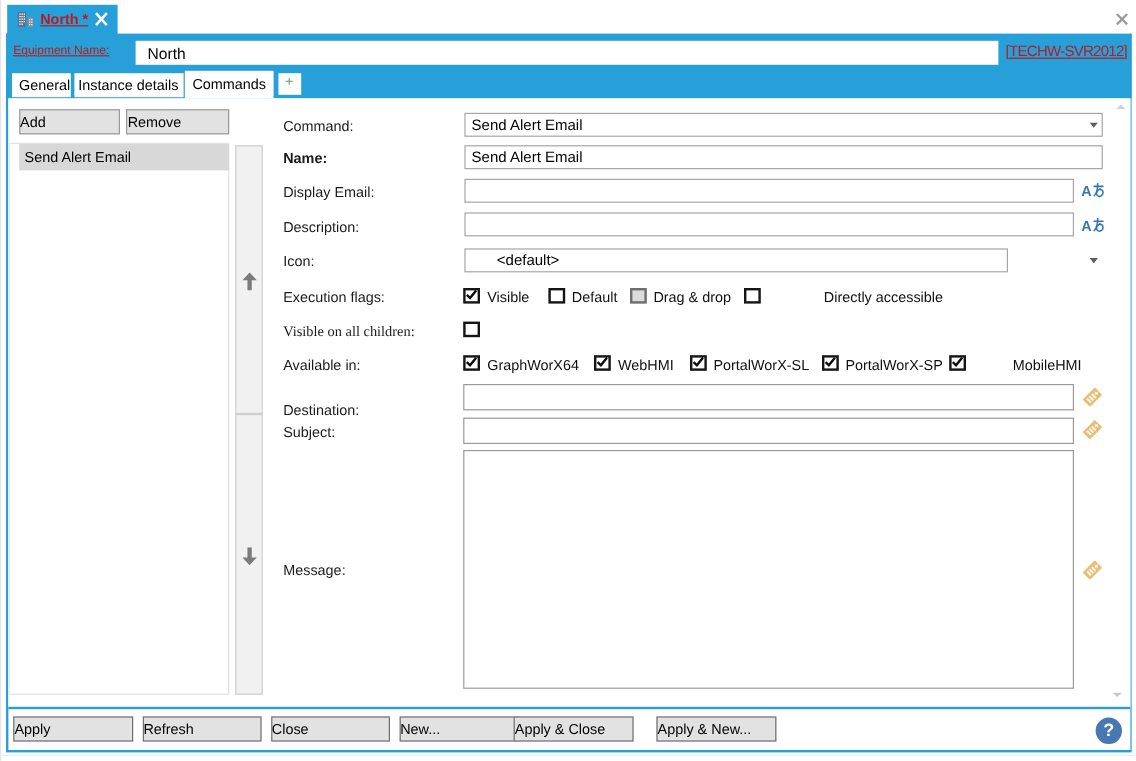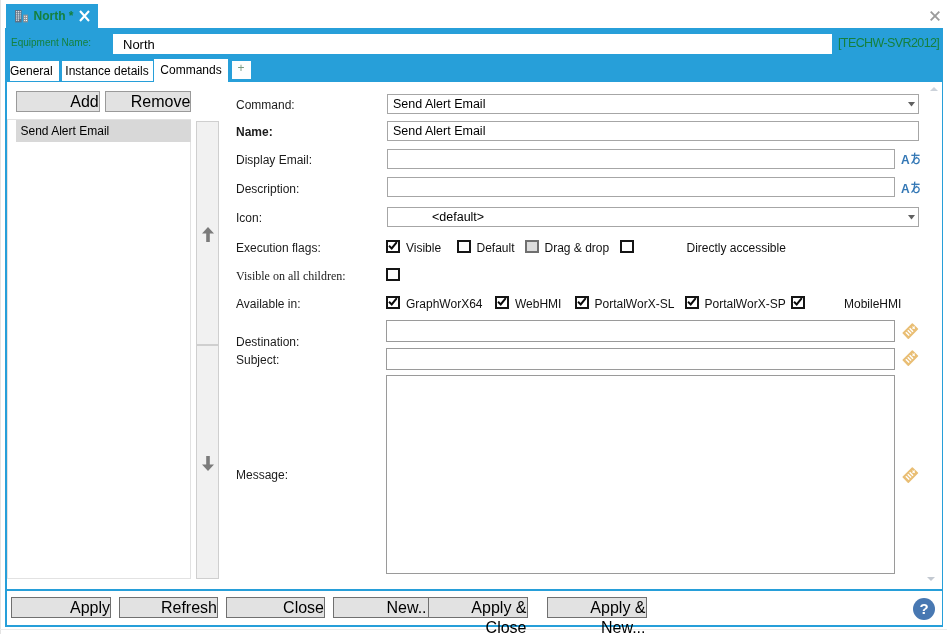--- a/index.html
+++ b/index.html
@@ -1,22 +1,22 @@
 <!DOCTYPE html>
 <html><head>
 <meta charset="utf-8">
 <style>
   html,body{margin:0;padding:0;}
   body{width:947px;height:634px;position:relative;background:#ffffff;
        font-family:"Liberation Sans", sans-serif; overflow:hidden;}
   .abs{position:absolute;}
   .blue{background:#279fd9;}
-  .wtxt{color:#15803d;}
+  .wtxt{color:#b91c1c;text-decoration:underline;}
   .btn{position:absolute;background:#e2e2e2;border:1px solid #707070;
-       font-size:16px;color:#000;text-align:right;box-sizing:border-box;}
+       font-size:12px;color:#000;text-align:left;box-sizing:border-box;}
   .inp{position:absolute;background:#fff;border:1px solid #a6a6a6;box-sizing:border-box;
        font-size:12.5px;color:#000;}
   .lbl{position:absolute;font-size:12px;color:#1b1b1b;white-space:nowrap;}
   .cb{position:absolute;width:14px;height:13px;border:2px solid #151515;background:#fff;box-sizing:border-box;}
   .cblbl{position:absolute;font-size:12px;color:#111;white-space:nowrap;}
 </style>
 </head>
 <body>
 
 <div class="abs" style="left:0;top:0;width:1px;height:634px;background:#e3e3e3;"></div>
@@ -64,21 +64,21 @@
   <path d="M0.7,0.7 L9.3,9.3 M9.3,0.7 L0.7,9.3" stroke="#9b9b9b" stroke-width="1.9"></path>
 </svg>
 
 <div class="abs blue" style="left:5px;top:28px;width:938px;height:53.5px;"></div>
 <div class="abs wtxt" style="left:11px;top:36.5px;font-size:10px;white-space:nowrap;">Equipment Name:</div>
 <div class="abs" style="left:113px;top:34px;width:719px;height:20px;background:#fff;"></div>
 <div class="abs" style="left:123px;top:37px;font-size:13px;color:#000;">North</div>
 <div class="abs wtxt" style="left:838px;top:36px;font-size:12.5px;letter-spacing:-0.6px;white-space:nowrap;">[TECHW-SVR2012]</div>
 
 <div class="abs" style="left:10px;top:60.5px;width:48.5px;height:20px;background:#fff;"></div>
-<div class="abs" style="left:10px;top:60.5px;width:48.5px;height:20px;font-size:12px;color:#000;text-align:left;line-height:20px;">General</div>
+<div class="abs" style="left:10px;top:60.5px;width:48.5px;height:20px;font-size:12px;color:#000;text-align:right;line-height:20px;">General</div>
 <div class="abs" style="left:61.5px;top:60.5px;width:91px;height:20px;background:#fff;"></div>
 <div class="abs" style="left:61.5px;top:60.5px;width:91px;height:20px;font-size:12px;color:#000;text-align:center;line-height:20px;">Instance details</div>
 <div class="abs" style="left:154px;top:58.5px;width:74px;height:23.5px;background:#fff;"></div>
 <div class="abs" style="left:154px;top:58.5px;width:74px;height:23px;font-size:12px;color:#000;text-align:center;line-height:22px;">Commands</div>
 <div class="abs" style="left:231.5px;top:61px;width:19px;height:17.5px;background:#fdfefe;"></div>
 <div class="abs" style="left:231.5px;top:60px;width:19px;height:17.5px;font-size:12px;color:#78997f;text-align:center;line-height:17.5px;">+</div>
 
 <div class="abs" style="left:6.5px;top:81.5px;width:935px;height:508px;background:#fff;"></div>
 
 <div class="btn" style="left:15.7px;top:90.7px;width:84px;height:21.7px;line-height:20px;border-color:#9a9a9a;">Add</div>
@@ -112,21 +112,21 @@
 <svg class="abs" style="left:907.5px;top:102px;" width="7" height="4.5" viewBox="0 0 7 4.5">
     <path d="M0,0 H7 L3.5,4.4 Z" fill="#606060"></path>
   </svg>
 
 <div class="inp" style="left:387px;top:120.5px;width:532px;height:20.5px;line-height:18.5px;padding-left:5px;">Send Alert Email</div>
 
 <div class="inp" style="left:387px;top:149px;width:508px;height:19.5px;"></div>
 
 <div class="inp" style="left:387px;top:177px;width:508px;height:19.5px;"></div>
 
-<div class="inp" style="left:387px;top:207px;width:532px;height:20px;line-height:18px;padding-left:44px;">&lt;default&gt;</div>
+<div class="inp" style="left:387px;top:207px;width:453px;height:20px;line-height:18px;padding-left:26px;">&lt;default&gt;</div>
 <svg class="abs" style="left:907.5px;top:215px;" width="7" height="4.5" viewBox="0 0 7 4.5">
     <path d="M0,0 H7 L3.5,4.4 Z" fill="#606060"></path>
   </svg>
 
 <svg class="abs" style="left:901px;top:151px;" width="20" height="15" viewBox="0 0 20 15">
   <text x="0" y="12.5" font-family="Liberation Sans" font-size="12" font-weight="bold" fill="#3377b5">A</text>
   <g stroke="#3377b5" stroke-width="1.3" fill="none">
     <path d="M10.3,4.3 H18.6"></path>
     <path d="M13.7,1.6 C13.9,6.2 12.7,10.4 10.5,12.6"></path>
     <path d="M16.2,6.0 C13.2,7.5 11.9,10.2 13.4,11.9 C15.0,13.5 18.2,12.3 18.2,9.5 C18.2,7.3 16.4,6.5 14.4,7.1"></path>

